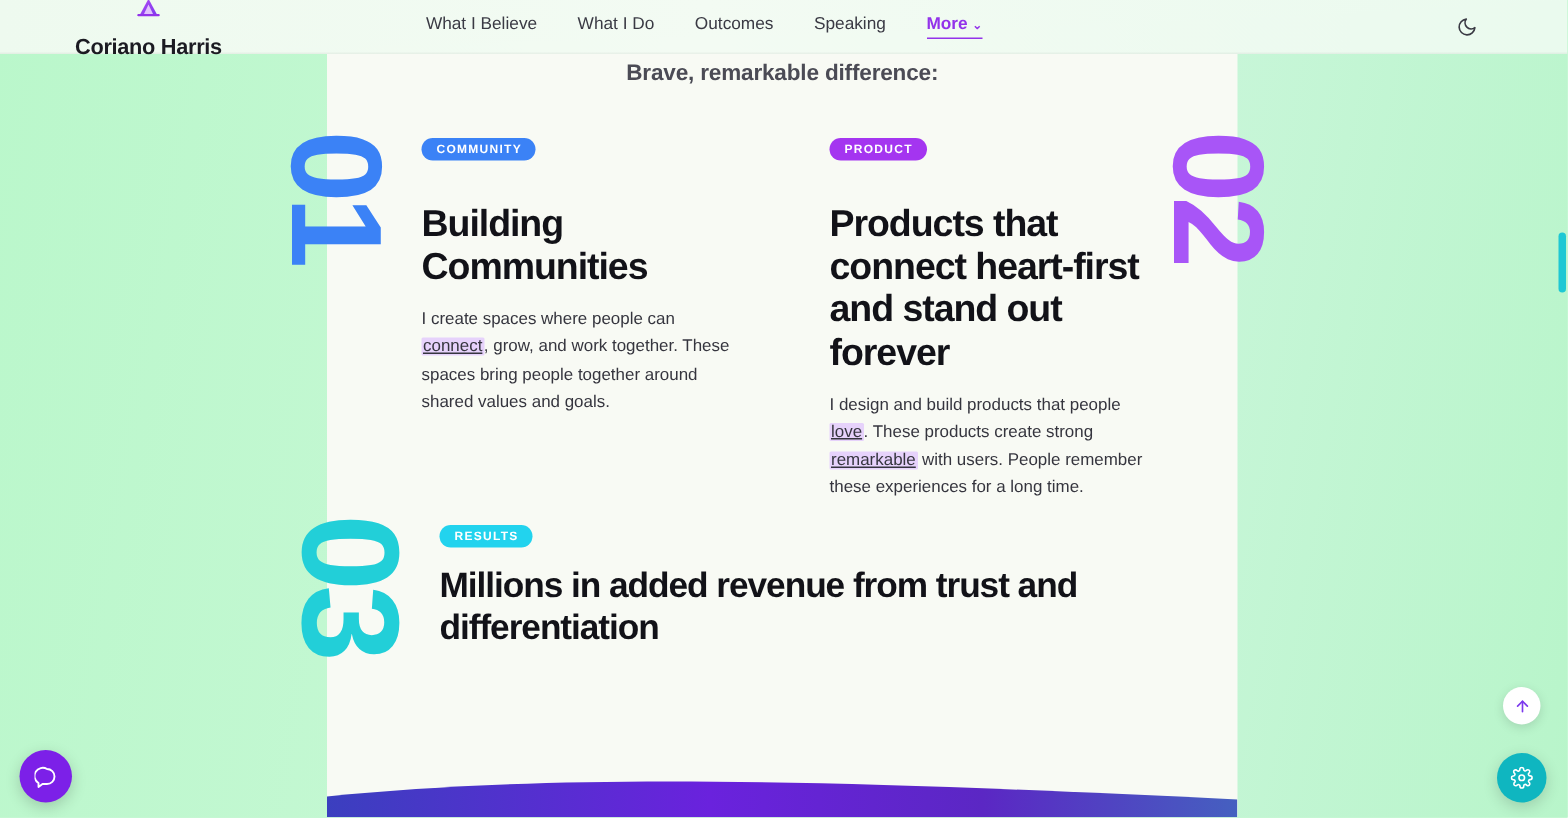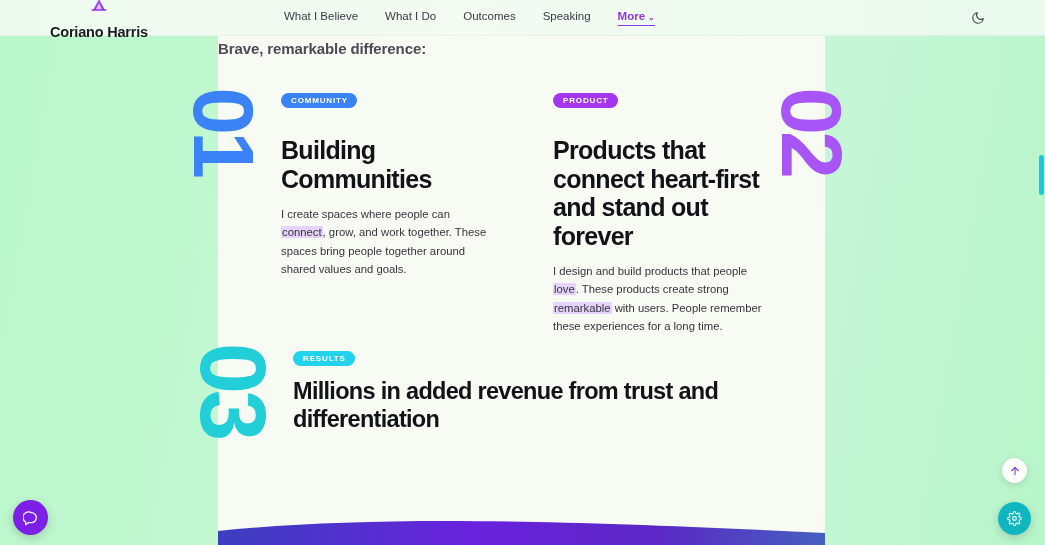--- a/index.html
+++ b/index.html
@@ -47,21 +47,21 @@
     box-shadow: 0 0 0 1.5px #7c3aed, 0 0 9px rgba(124,58,237,0.55);
     white-space: nowrap;
   }
 
   
   .panel {
     position: absolute; left: 218px; top: 36px; width: 607px; height: 509px;
     background: #f8faf4; overflow: hidden; z-index: 10;
   }
   .panel-title {
-    text-align: left; font-size: 15px; font-weight: 600;
+    text-align: center; font-size: 15px; font-weight: 600;
     color: #4b4b55; padding-top: 4px; letter-spacing: -0.1px;
   }
 
   
   .bignum {
     position: absolute; font-weight: 800; line-height: 1;
     transform: rotate(90deg); transform-origin: center center;
     letter-spacing: -4px; z-index: 20; user-select: none;
   }
   #num-01 { left: 180px; top: 88px;  font-size: 86px; color: #3b82f6; }
@@ -87,21 +87,21 @@
     margin-top: 28px; line-height: 1.14;
   }
   #card-1 .card-title, #card-2 .card-title { font-size: 25px; }
   #card-3 .card-title { font-size: 23.5px; line-height: 1.2; margin-top: 11px; }
 
   .card-body {
     margin-top: 12px; font-size: 11.3px; line-height: 1.62; color: #35353e;
   }
   #card-3 .card-body { margin-top: 11px; line-height: 1.6; }
 
-  mark.hl { background: #e6d2fb; color: inherit; padding: 0 1px; border-radius: 1px; }
+  mark.hl { background: #e6d2fb; color: inherit; padding: 0 1px; border-radius: 1px; text-decoration: underline; }
 
   
   .wave { position: absolute; left: 0; bottom: 0; width: 607px; height: 40px; z-index: 15; }
 
   
   .fab {
     position: absolute; border-radius: 50%; display: flex;
     align-items: center; justify-content: center; cursor: pointer; z-index: 60;
   }
   #fab-chat {

